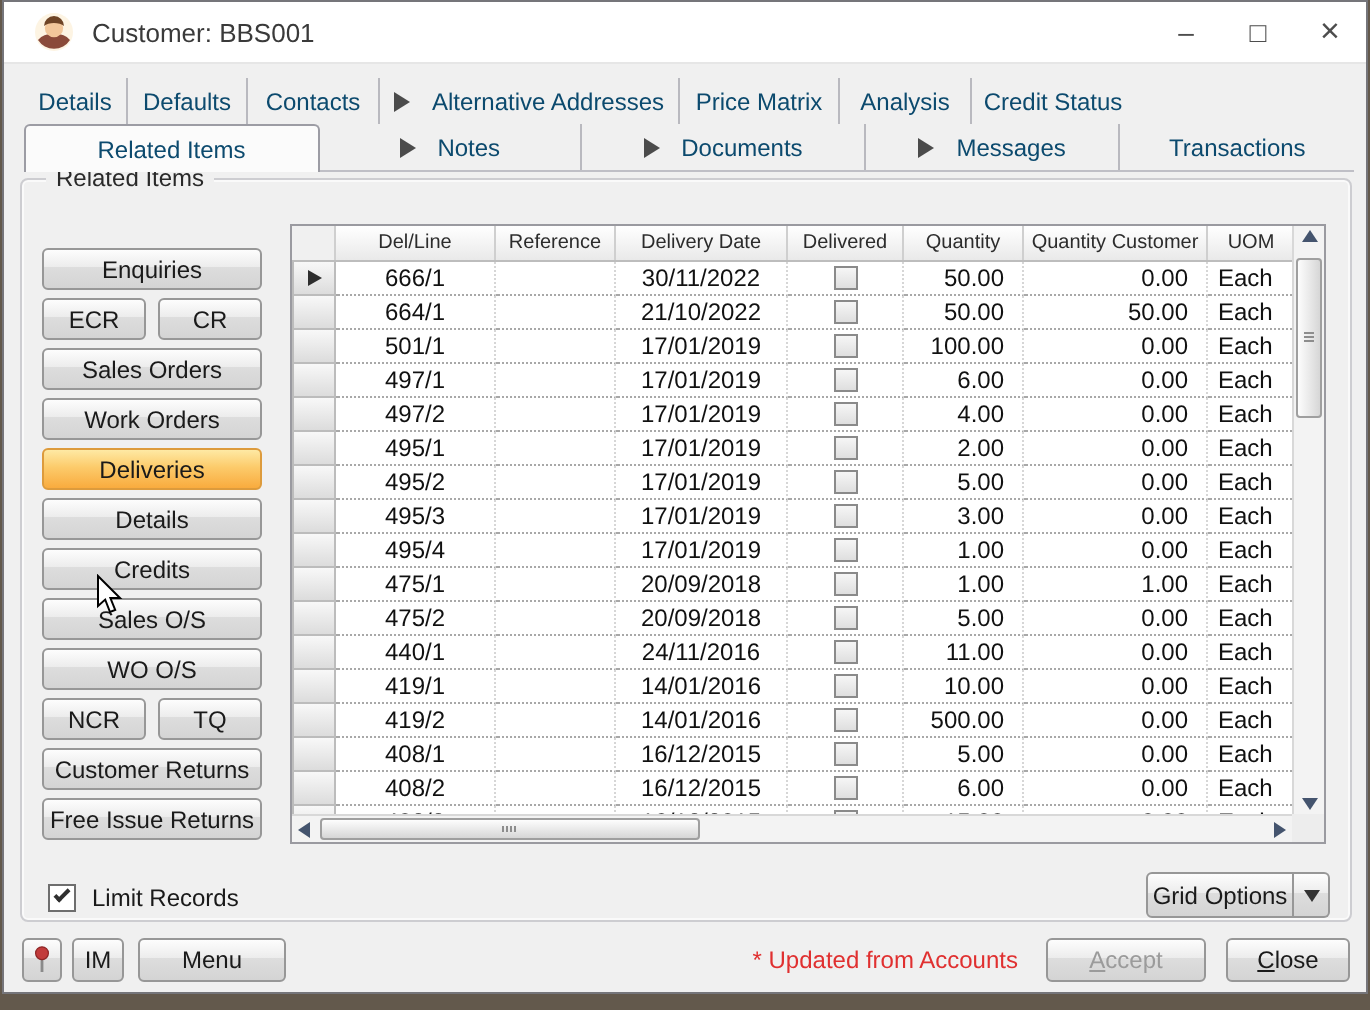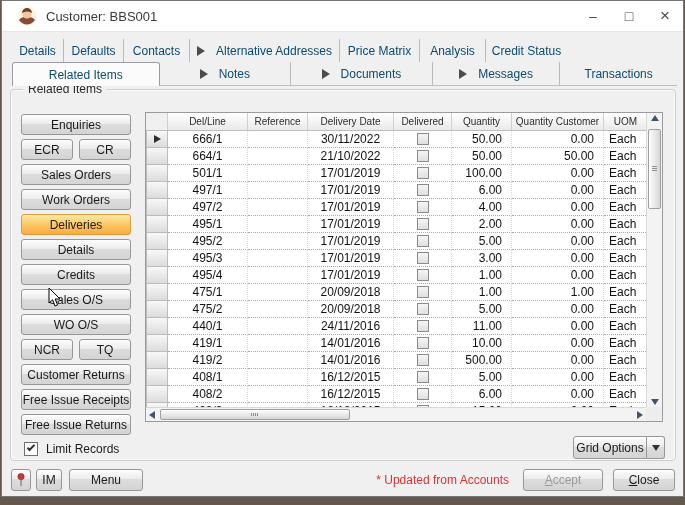--- a/index.html
+++ b/index.html
@@ -18,21 +18,21 @@
   .tabrow1{top:38px;height:23px}
   .tabrow2{top:61px;height:24px;border-bottom:1px solid #bfbfc6}
   .tab{display:flex;align-items:center;justify-content:center;gap:11px;border-right:1px solid #b9b9bf;color:#0c4a6e;position:relative}
   .tab:last-child{border-right:none}
   .tab.active{background:#fbfbfb;border:1px solid #9c9ca4;border-bottom:none;border-radius:3px 3px 0 0;margin-bottom:-1px;z-index:2}
   .tri{width:0;height:0;border-left:8px solid #4b4b4b;border-top:5px solid transparent;border-bottom:5px solid transparent;flex:0 0 auto}
   
   .groupbox{position:absolute;left:8px;top:88px;width:666px;height:372px;border:1px solid #cdcdd1;border-radius:4px;box-shadow:inset 0 0 0 1px #fafafa}
   .gb-label{position:absolute;left:12px;top:-8px;background:#f0f0f0;padding:0 5px;color:#2a2a2a}
   
-  .sidebar{position:absolute;left:10px;top:24px;width:110px;display:flex;flex-direction:column;gap:4px}
+  .sidebar{position:absolute;left:10px;top:34px;width:110px;display:flex;flex-direction:column;gap:4px}
   .btn{background:linear-gradient(#fdfdfd,#ececec 45%,#dddddd 46%,#d4d4d4);border:1px solid #979797;border-radius:3px;display:flex;align-items:center;justify-content:center;color:#1a1a1a;font-size:12px}
   .sbtn{height:21px;width:100%}
   .pair{display:flex;gap:6px}
   .pair .sbtn{flex:1;width:auto}
   .sbtn.active{background:linear-gradient(#fee9a4,#fccb6b 45%,#f9ab3e);border-color:#dd9b3c}
   .limit{position:absolute;left:13px;top:352px;display:flex;align-items:center;gap:8px}
   .cbx{width:14px;height:14px;background:#fff;border:1px solid #6e6e6e;position:relative}
   .cbx .check{position:absolute;left:2px;top:2px;width:8px;height:4px;border-left:2px solid #2f2f2f;border-bottom:2px solid #2f2f2f;transform:rotate(-45deg)}
   
   .grid{position:absolute;left:134px;top:22px;width:518px;height:310px;background:#ffffff;border:1px solid #9a9aa0}
@@ -156,21 +156,20 @@
         <div class="btn sbtn active">Deliveries</div>
         <div class="btn sbtn">Details</div>
         <div class="btn sbtn">Credits</div>
         <div class="btn sbtn">Sales O/S</div>
         <div class="btn sbtn">WO O/S</div>
         <div class="pair">
           <div class="btn sbtn">NCR</div>
           <div class="btn sbtn">TQ</div>
         </div>
         <div class="btn sbtn">Customer Returns</div>
-        <div class="btn sbtn">Free Issue Receipts</div>
         <div class="btn sbtn">Free Issue Returns</div>
       </div>
 
     <div class="limit">
       <span class="cbx">
           <span class="check"></span>
         </span>
       <span>Limit Records</span>
     </div>
 

